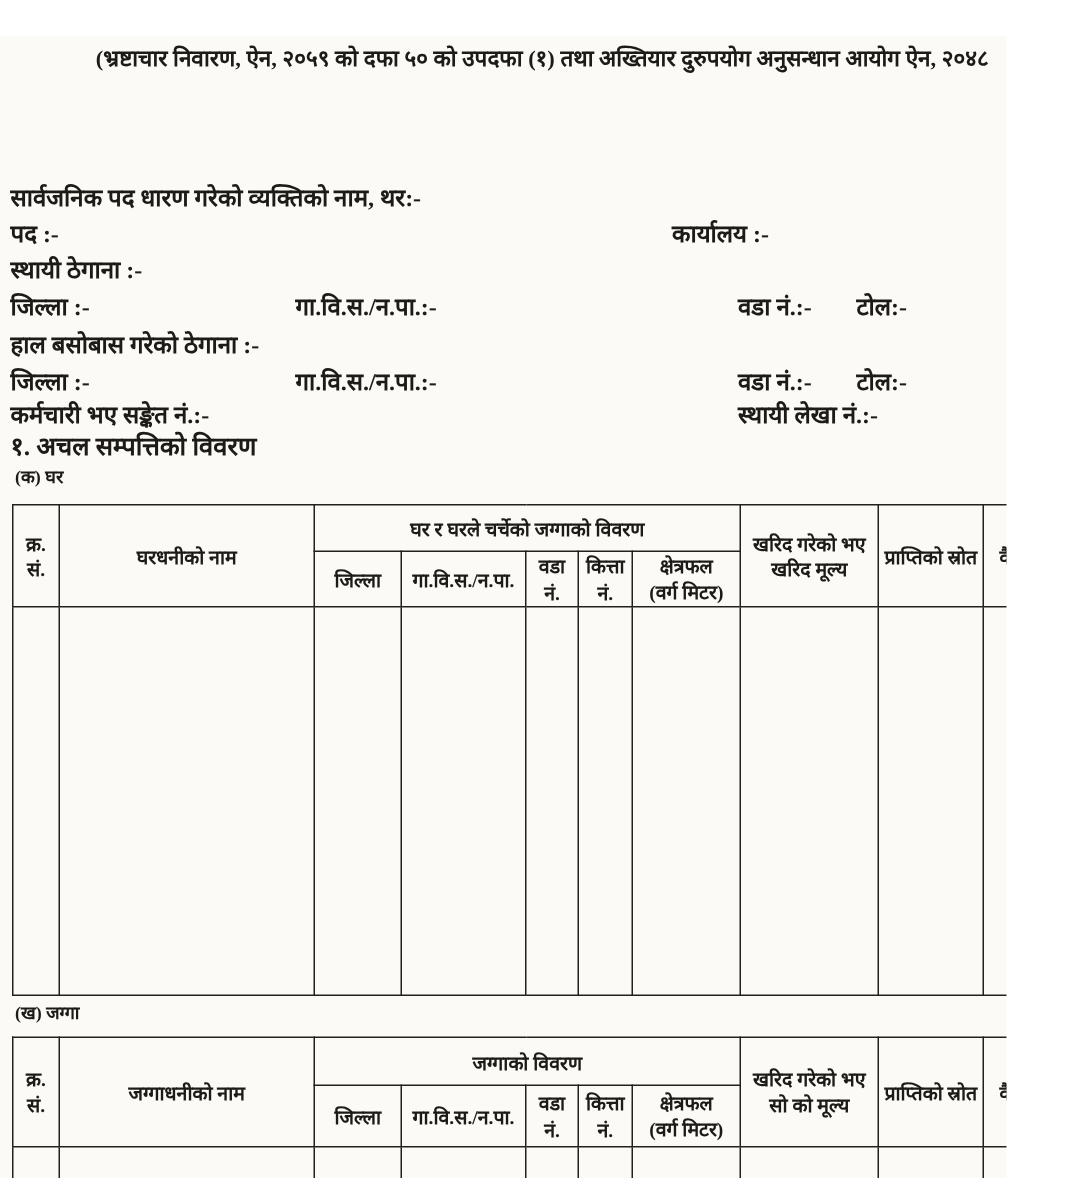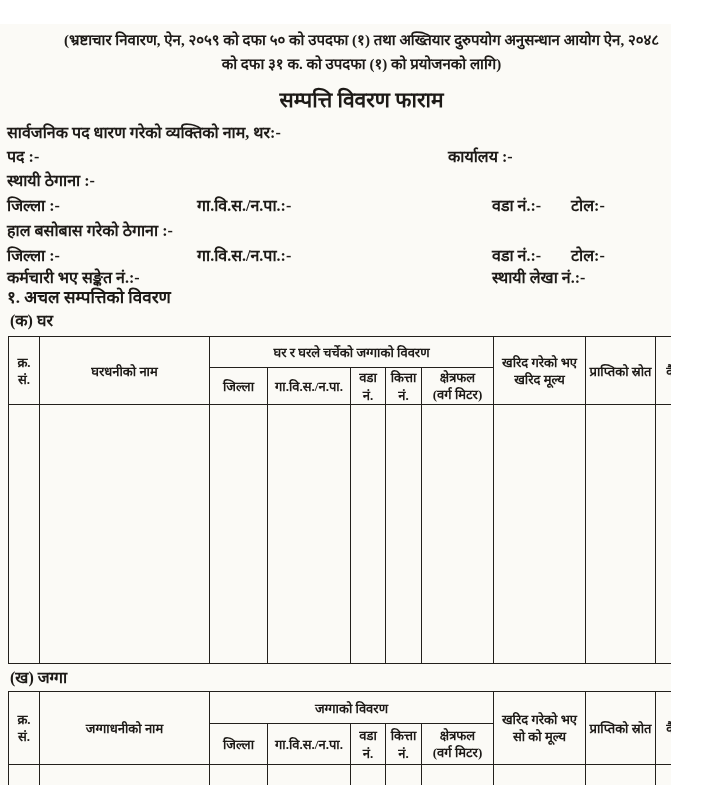--- a/index.html
+++ b/index.html
@@ -23,21 +23,21 @@
     text-align:center;
     font-weight:700;font-size:21px;
   }
   .lbl{
     font-size:16px;font-weight:600;white-space:nowrap;line-height:18px;
   }
   .section-heading{
     font-size:17px;font-weight:700;white-space:nowrap;
   }
   .table-label{
-    font-size:16px;font-weight:700;white-space:nowrap;
+    font-size:12px;font-weight:700;white-space:nowrap;
   }
   table.grid{
     border-collapse:collapse;table-layout:fixed;
     width:707px;
   }
   table.grid td{
     border:1.6px solid #23201c;
     padding:0 2px;
     text-align:center;vertical-align:middle;
     font-weight:600;font-size:13px;
@@ -50,24 +50,22 @@
   .pre{white-space:pre-line;line-height:17px;}
   tr.body-row td{background:transparent;}
 </style>
 </head>
 <body>
 
 <div class="page">
 
   <div class="abs act-header">
     <div>(भ्रष्टाचार निवारण, ऐन, २०५९ को दफा ५० को उपदफा (१) तथा अख्तियार दुरुपयोग अनुसन्धान आयोग ऐन, २०४८</div>
-    <div>को दफा ३१ क. को उपदफा (१) को प्रयोजनको लागि)</div>
   </div>
 
-  <div class="abs form-title">सम्पत्ति विवरण फाराम</div>
 
   <span class="abs lbl" style="left:7px;top:100px;">सार्वजनिक पद धारण गरेको व्यक्तिको नाम, थर:-</span>
   <span class="abs lbl" style="left:7px;top:124px;">पद :-</span>
   <span class="abs lbl" style="left:7px;top:148px;">स्थायी ठेगाना :-</span>
   <span class="abs lbl" style="left:7px;top:173px;">जिल्ला :-</span>
   <span class="abs lbl" style="left:197px;top:173px;">गा.वि.स./न.पा.:-</span>
   <span class="abs lbl" style="left:7px;top:198px;">हाल बसोबास गरेको ठेगाना :-</span>
   <span class="abs lbl" style="left:7px;top:223px;">जिल्ला :-</span>
   <span class="abs lbl" style="left:197px;top:223px;">गा.वि.स./न.पा.:-</span>
   <span class="abs lbl" style="left:7px;top:245px;">कर्मचारी भए सङ्केत नं.:-</span>

